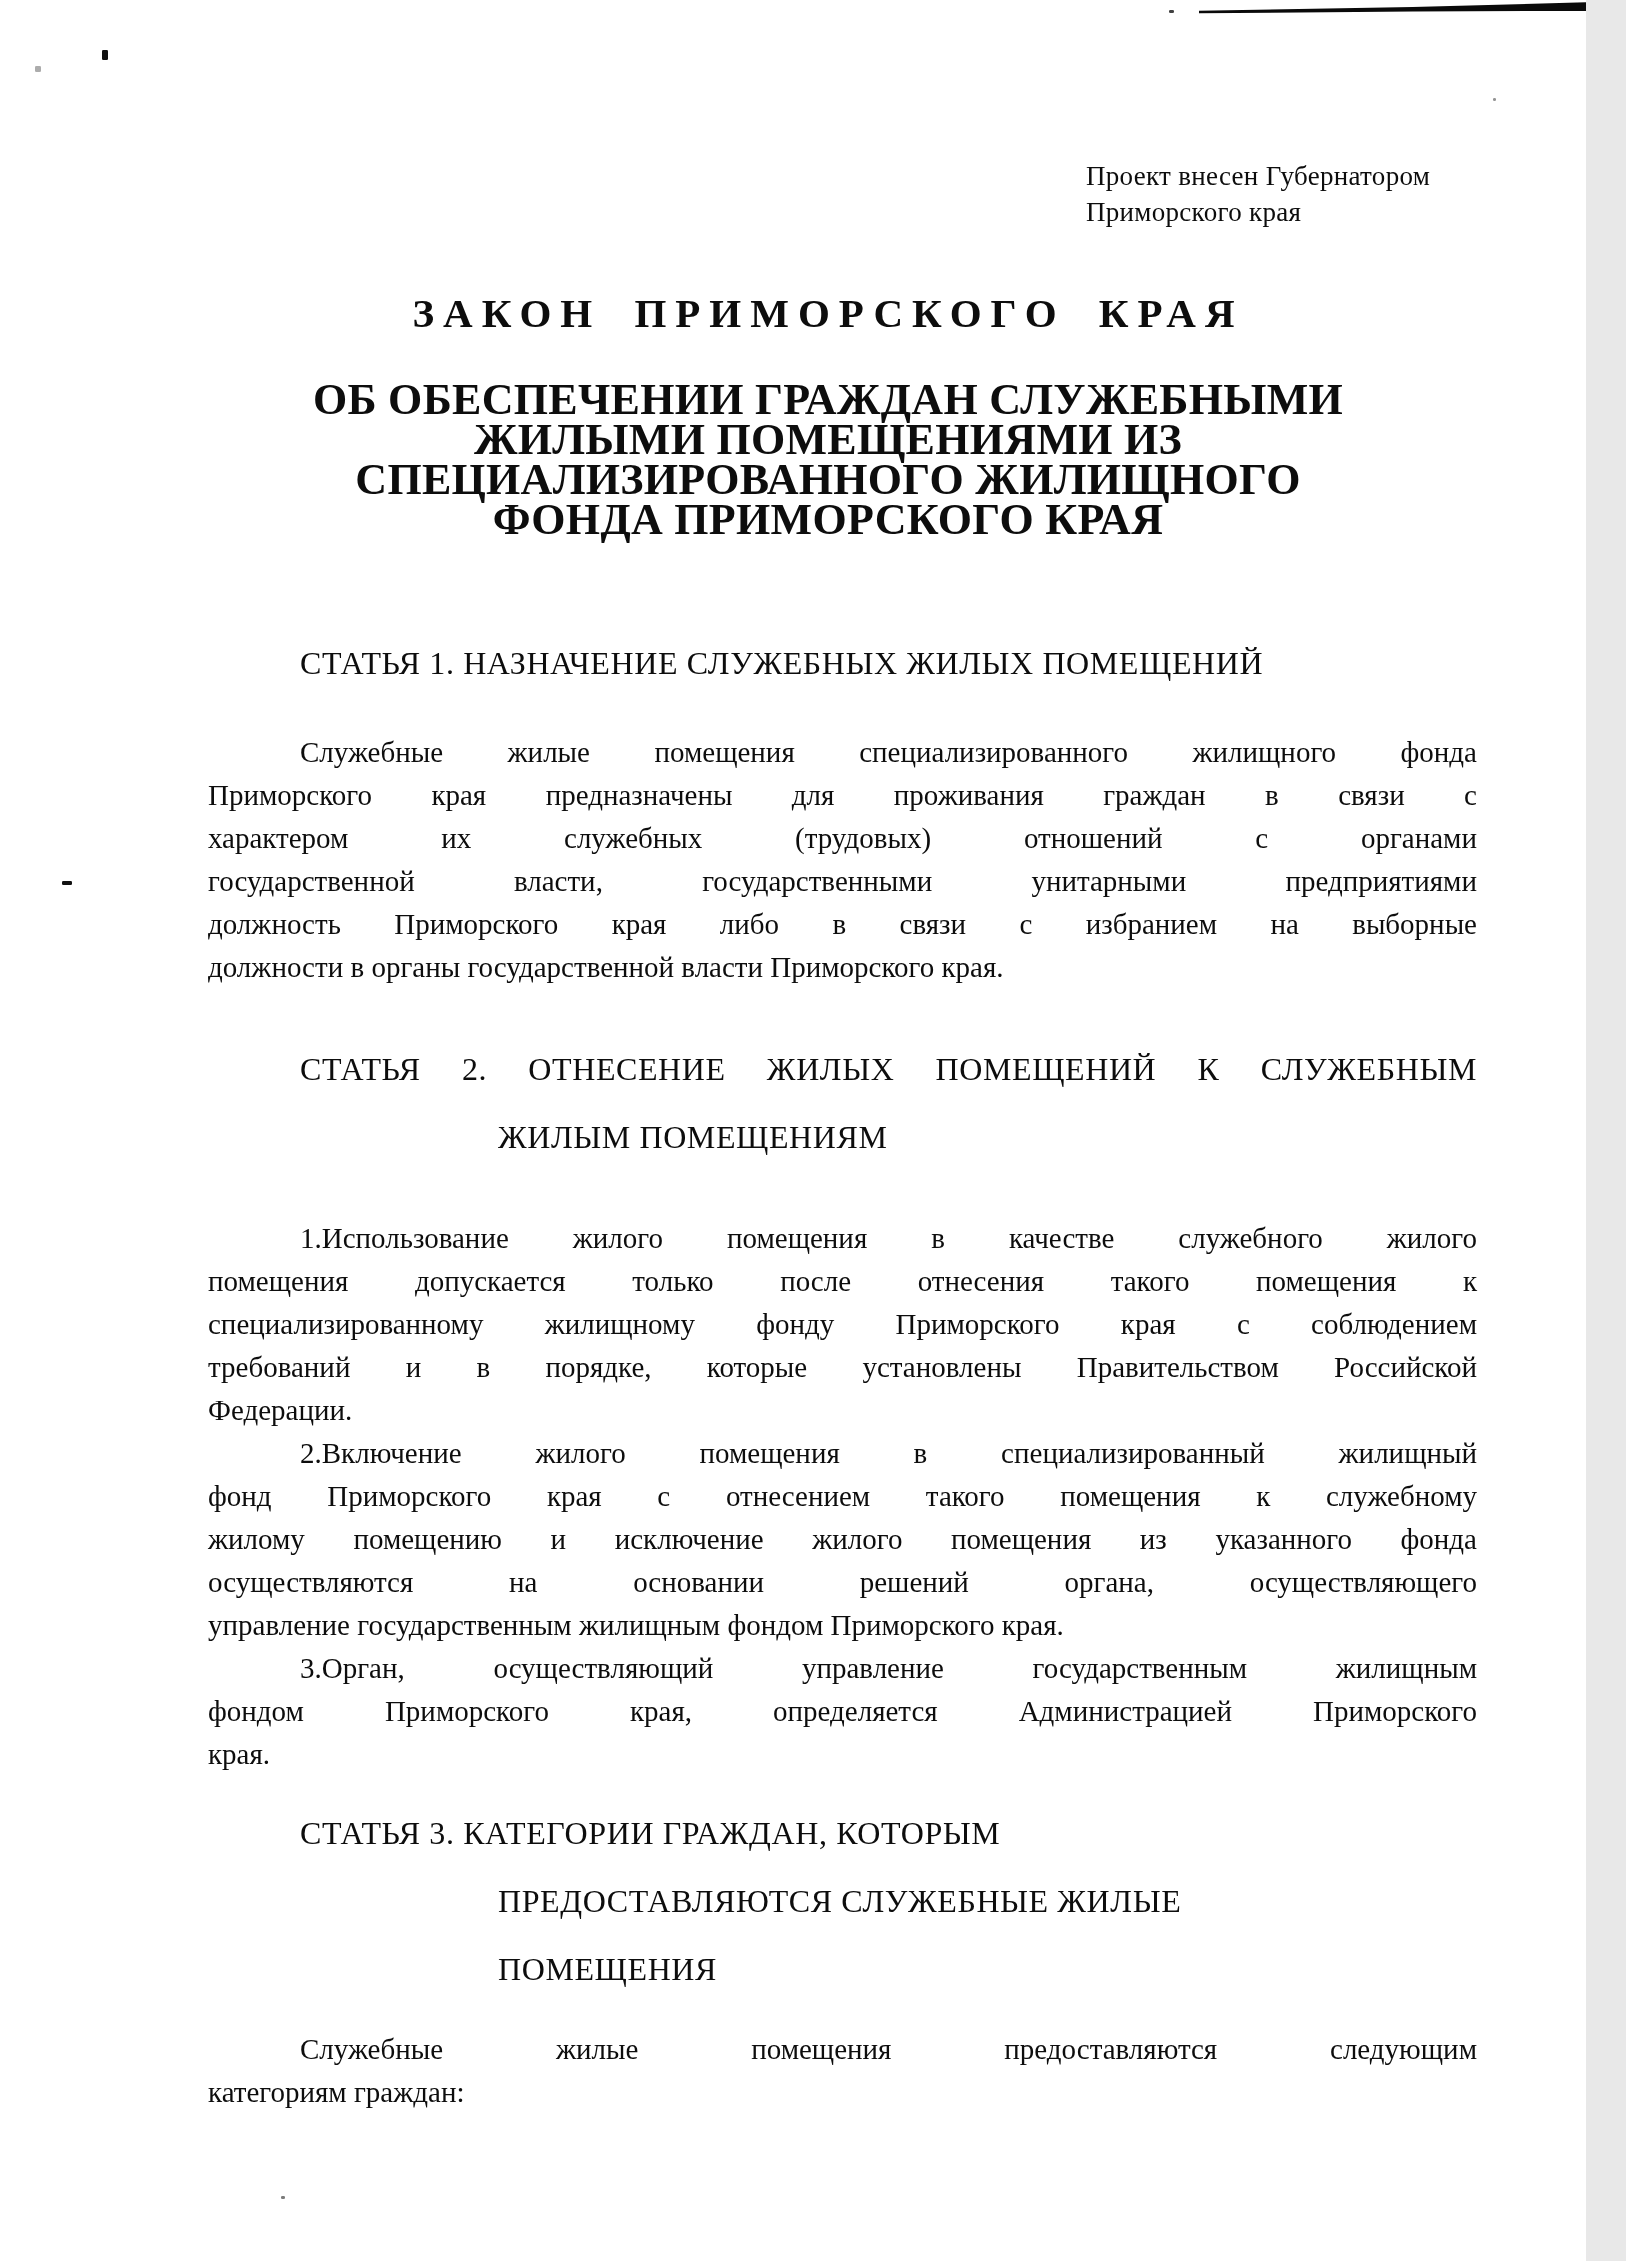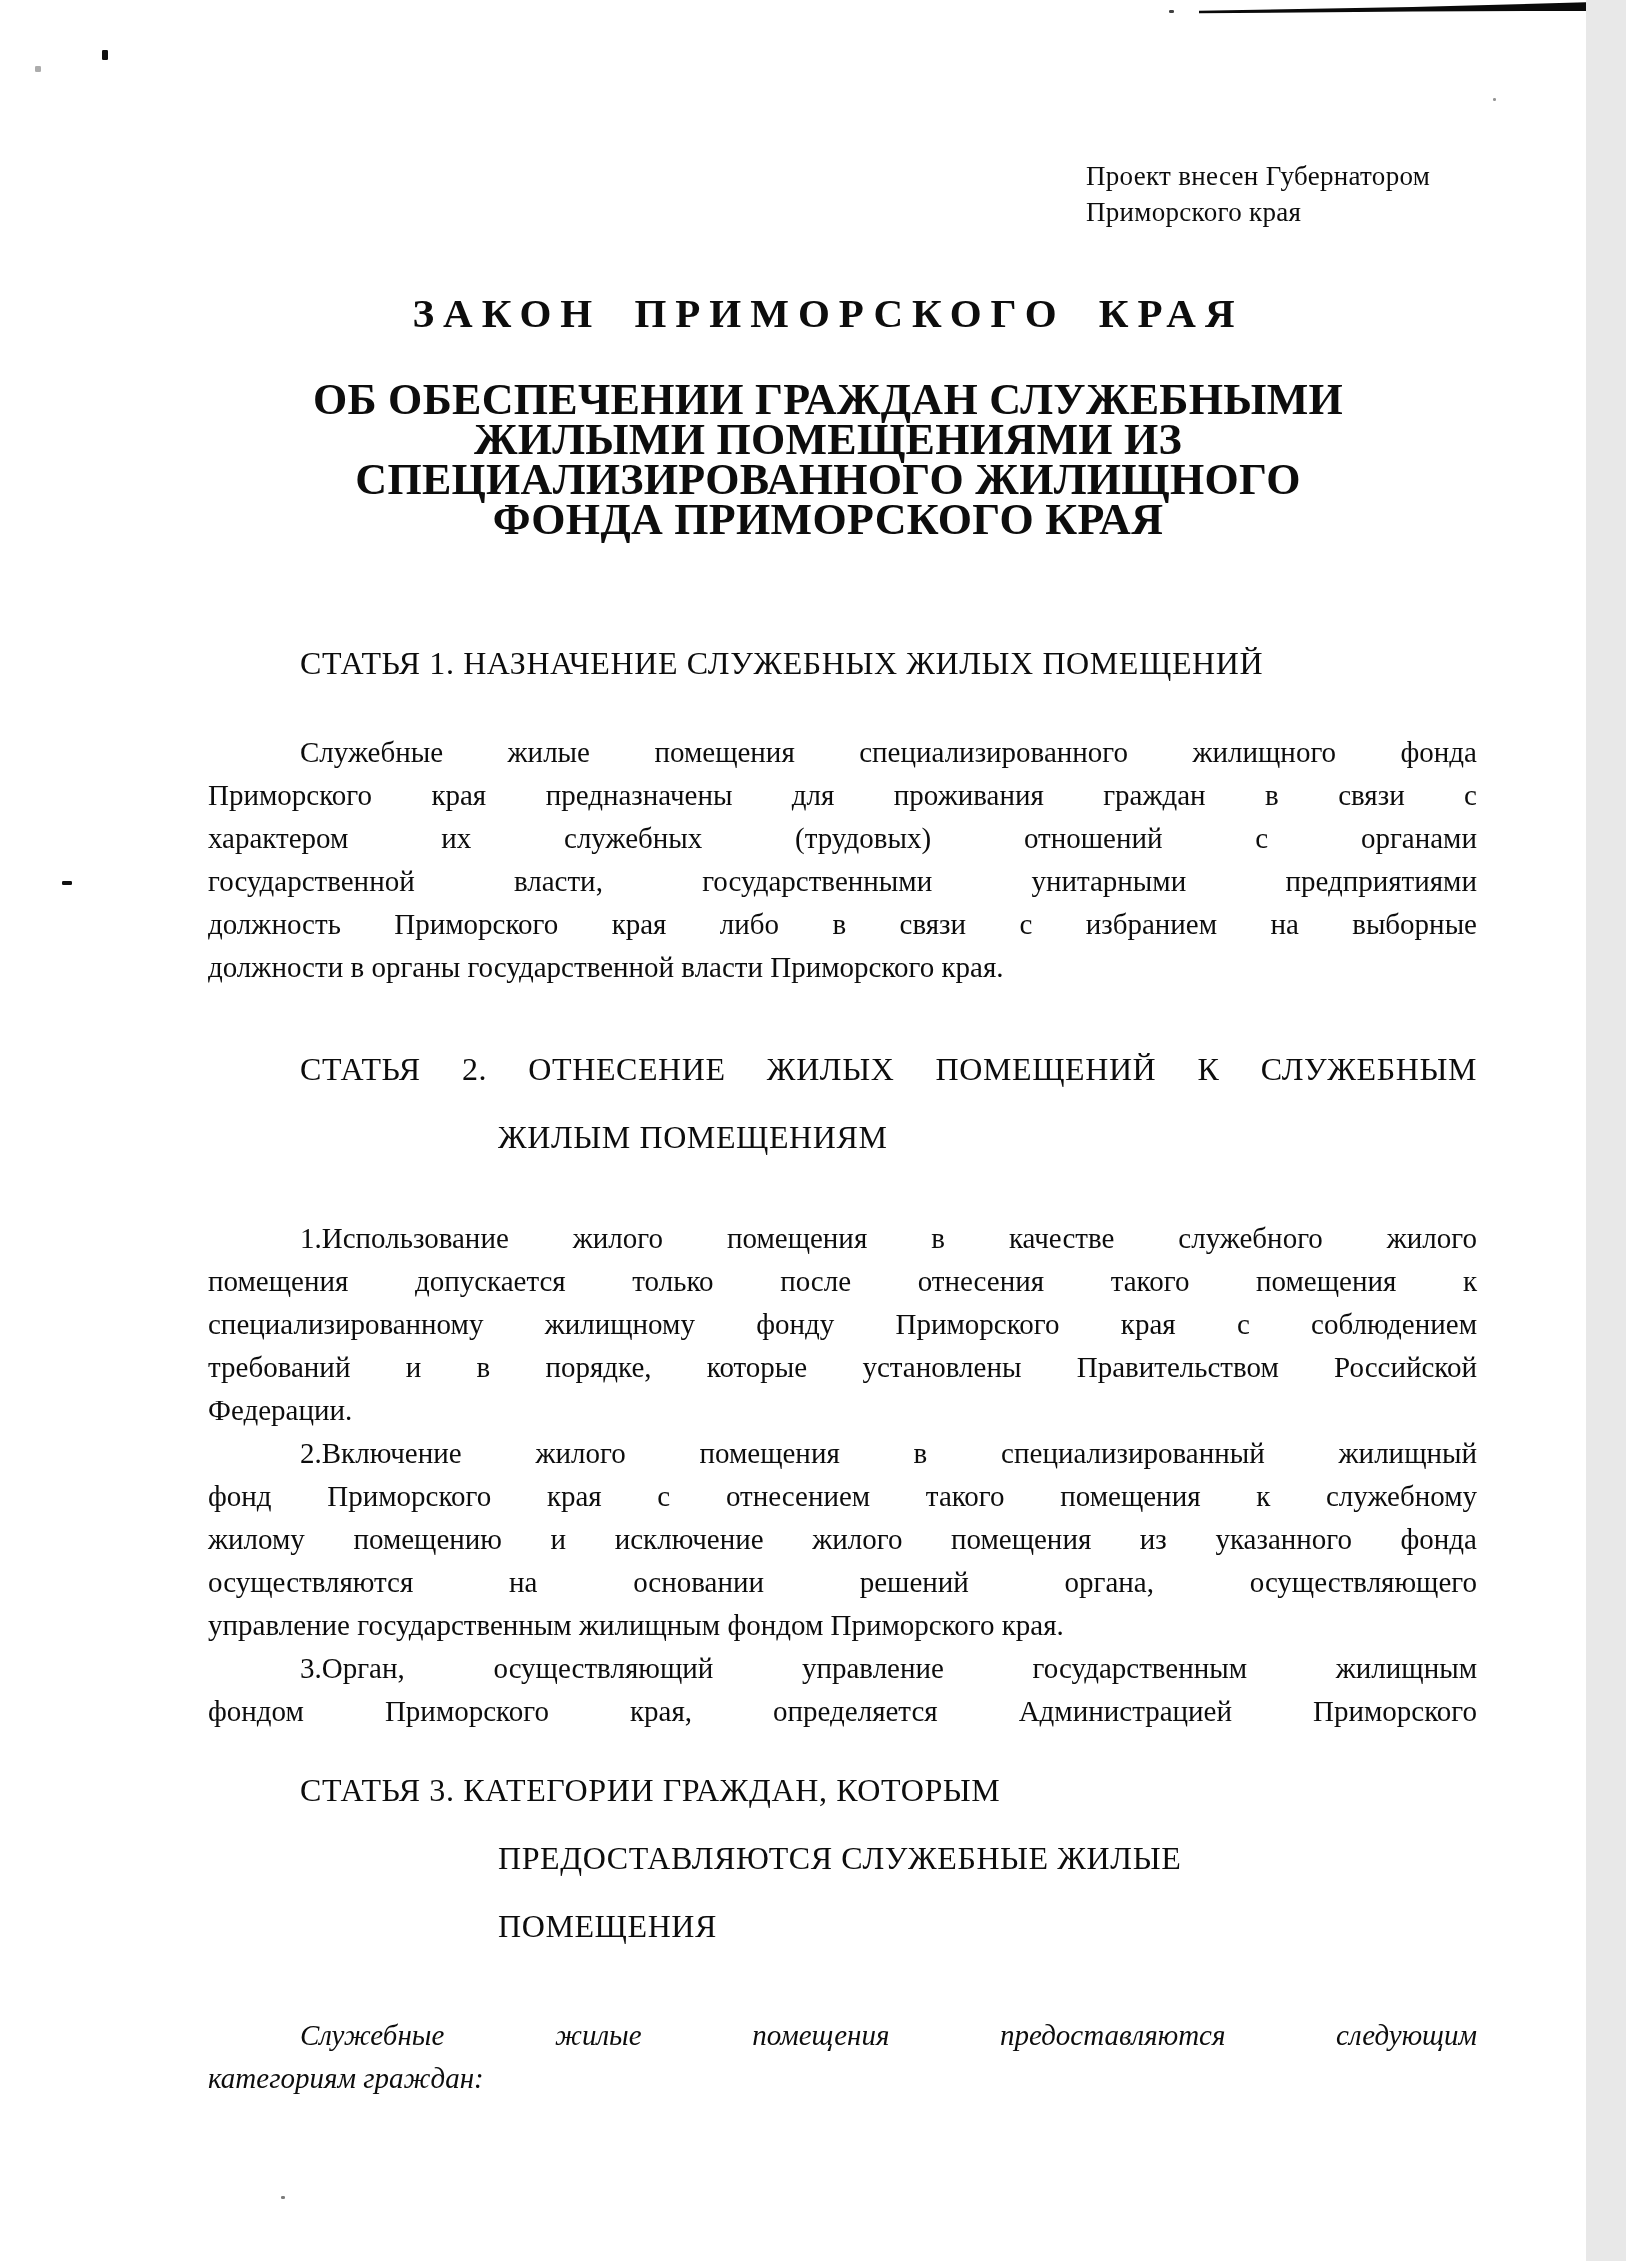--- a/index.html
+++ b/index.html
@@ -36,21 +36,21 @@
   .hline.first{margin-left:92px;}
   .para{font-size:29px;line-height:43px;}
   .bline{white-space:normal;}
   .j{text-align:justify;text-align-last:justify;}
   .indent{text-indent:92px;}
   .mt-art1h{margin-top:102px;}
   .mt-art1p{margin-top:46px;}
   .mt-art2h{margin-top:59px;}
   .mt-art2p{margin-top:58px;}
   .mt-art3h{margin-top:36px;}
-  .mt-art3p{margin-top:66px;font-style:italic;}
+  .mt-art3p{margin-top:37px;}
   .artifact-line{position:absolute;left:1199px;top:0;width:428px;height:19px;}
   .speck{position:absolute;background:#111;border-radius:1.3px;}
 </style>
 </head>
 <body>
 
 <div class="page">
 
   <svg class="artifact-line" viewBox="0 0 671 30" preserveAspectRatio="none">
     <polygon points="0,17 335,11 671,2 671,17 335,18 0,21" fill="#0a0a0a"></polygon>
@@ -110,20 +110,21 @@
       <div class="para">
         <div class="bline j indent">2.Включение жилого помещения в специализированный жилищный</div>
         <div class="bline j">фонд Приморского края с отнесением такого помещения к служебному</div>
         <div class="bline j">жилому помещению и исключение жилого помещения из указанного фонда</div>
         <div class="bline j">осуществляются на основании решений органа, осуществляющего</div>
         <div class="bline">управление государственным жилищным фондом Приморского края.</div>
       </div>
       <div class="para">
         <div class="bline j indent">3.Орган, осуществляющий управление государственным жилищным</div>
         <div class="bline j">фондом Приморского края, определяется Администрацией Приморского</div>
+        <div class="bline">края.</div>
       </div>
     </section>
 
     <section>
       <div class="heading mt-art3h">
         <div class="hline first">СТАТЬЯ 3. КАТЕГОРИИ ГРАЖДАН, КОТОРЫМ</div>
         <div class="hline">ПРЕДОСТАВЛЯЮТСЯ СЛУЖЕБНЫЕ ЖИЛЫЕ</div>
         <div class="hline">ПОМЕЩЕНИЯ</div>
       </div>
       <div class="para mt-art3p">

